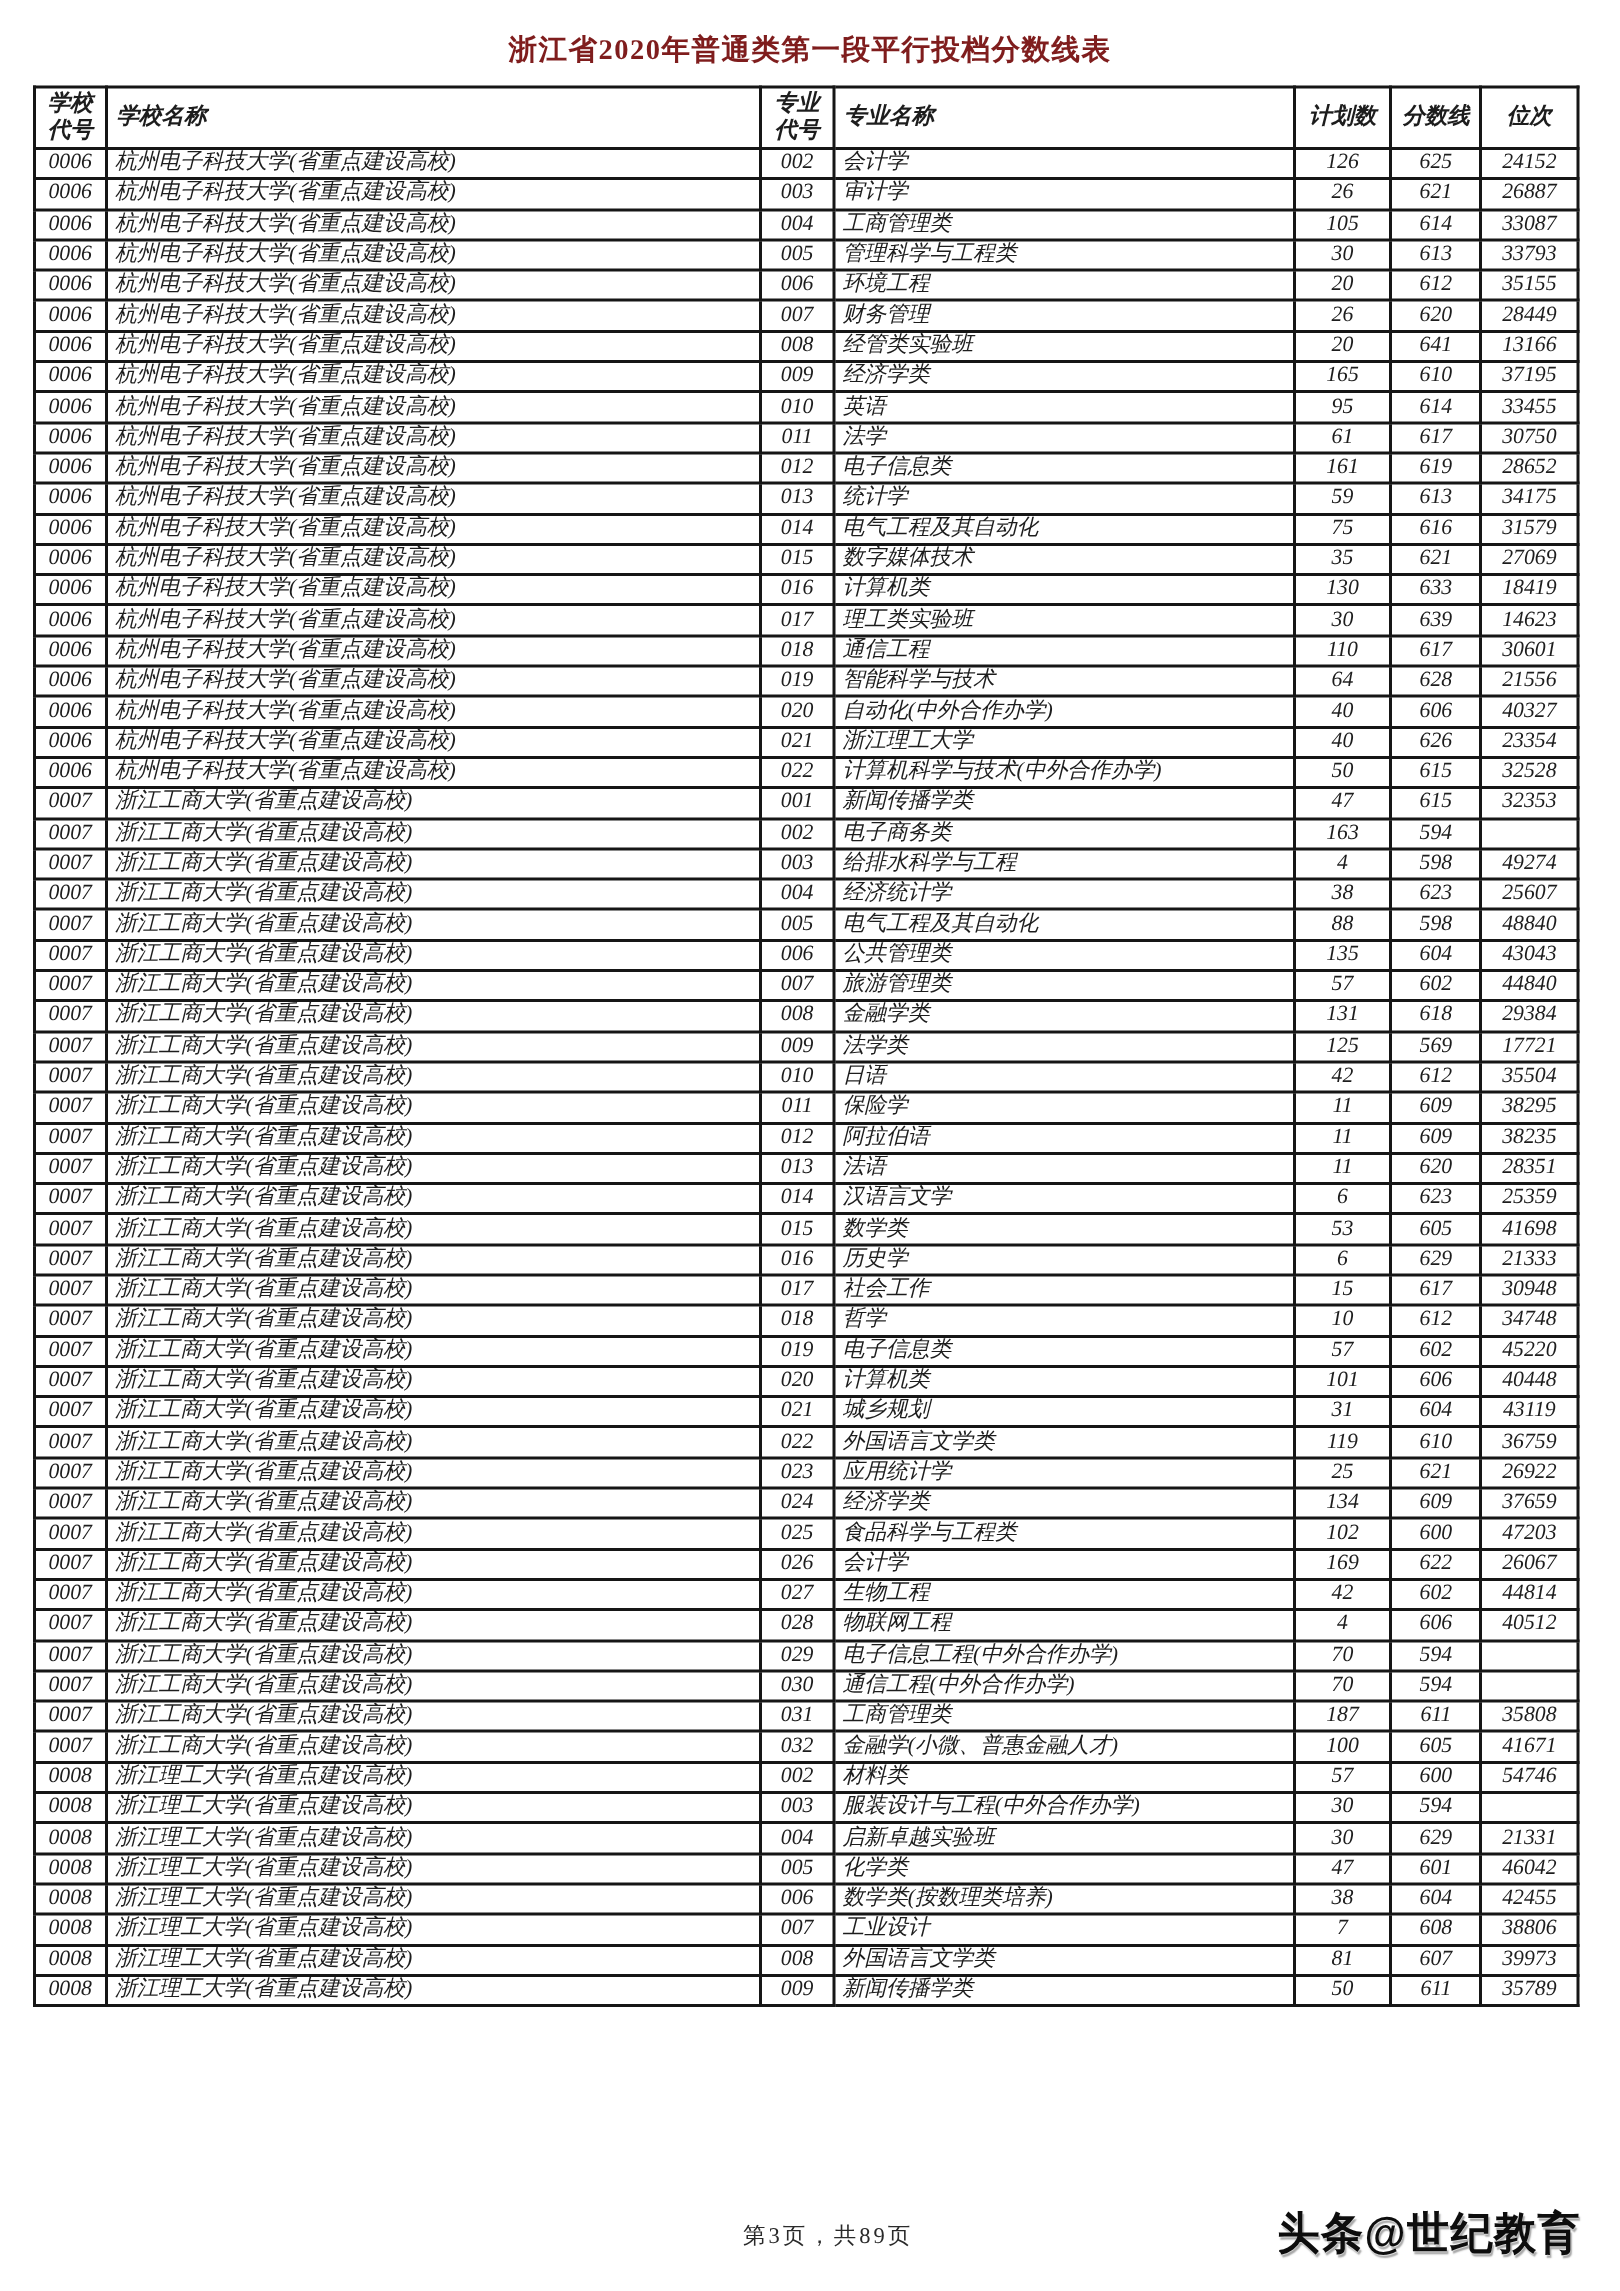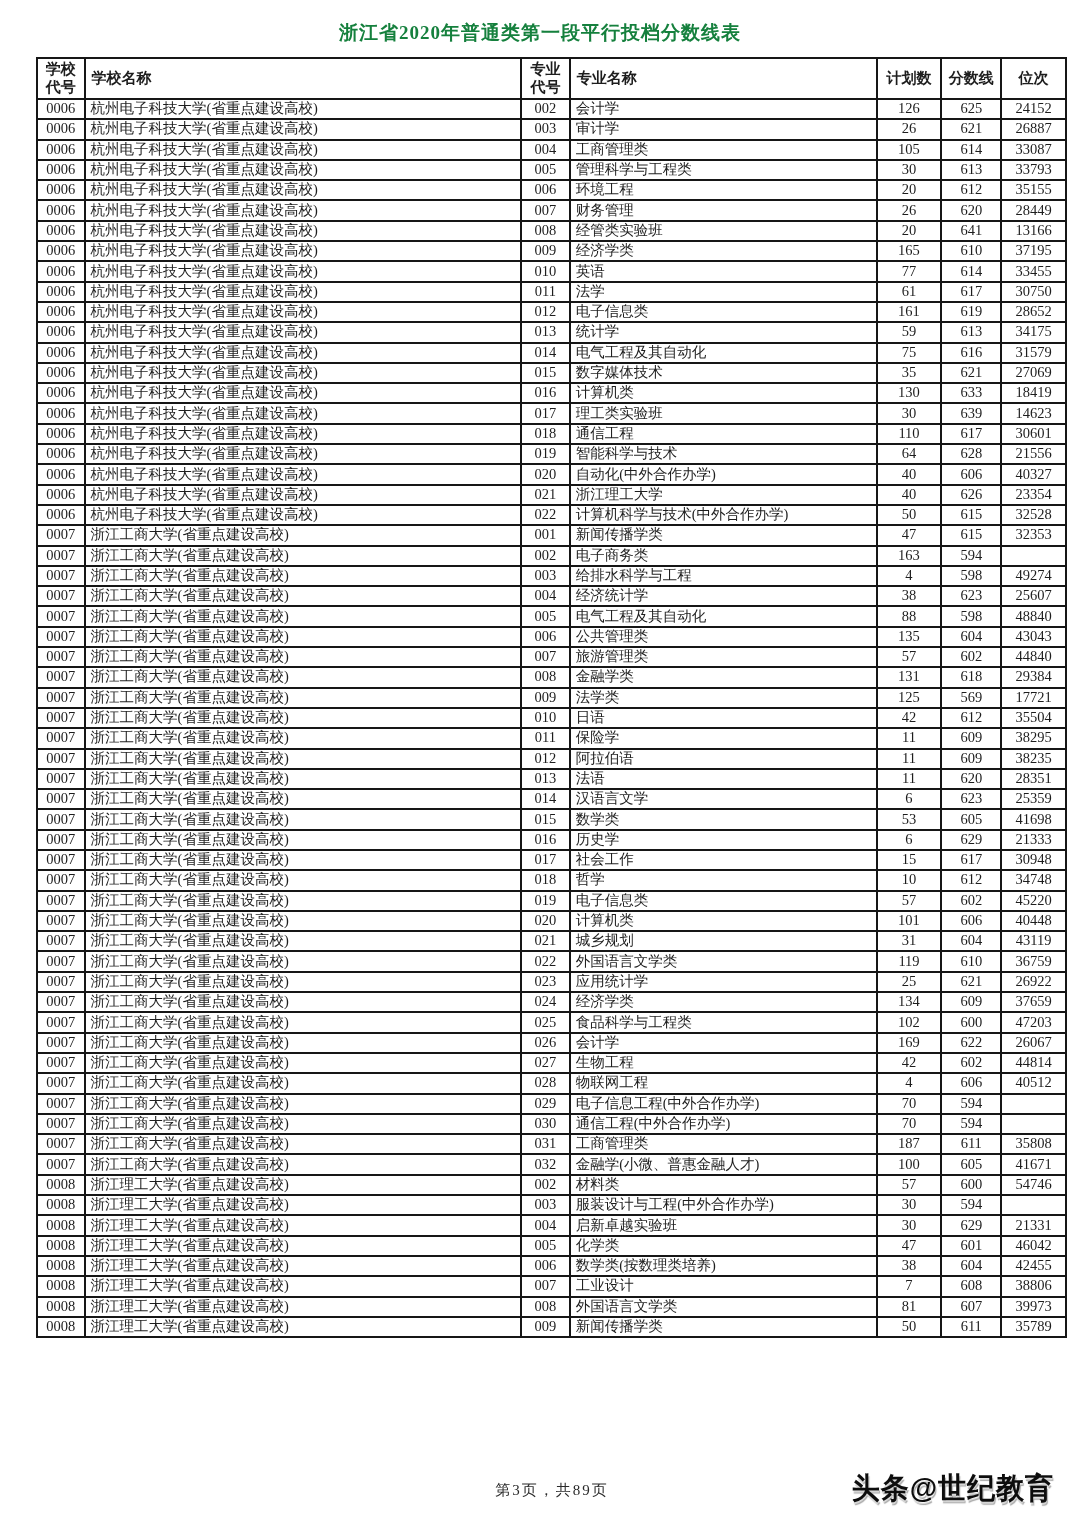--- a/index.html
+++ b/index.html
@@ -17,29 +17,30 @@
   }
   .doc-title {
     position: absolute;
     top: 20px;
     left: 0;
     width: 1080px;
     text-align: center;
     font-size: 19px;
     font-weight: bold;
     letter-spacing: 1px;
-    color: #15803d;
+    color: #7f1d1d;
   }
   table.score-table {
     position: absolute;
     top: 57px;
-    left: 36px;
+    left: 22px;
     width: 1031px;
     border-collapse: collapse;
     table-layout: fixed;
+    font-style: italic;
   }
   .score-table th, .score-table td {
     border: 2px solid #161616;
     font-size: 14.5px;
     color: #1d1d1d;
     padding: 0 3px;
     overflow: hidden;
     white-space: nowrap;
     text-align: center;
     line-height: 1.1;
@@ -187,21 +188,21 @@
         <td class="left">经济学类</td>
         <td>165</td>
         <td>610</td>
         <td>37195</td>
       </tr>
       <tr>
         <td>0006</td>
         <td class="left">杭州电子科技大学(省重点建设高校)</td>
         <td>010</td>
         <td class="left">英语</td>
-        <td>77</td>
+        <td>95</td>
         <td>614</td>
         <td>33455</td>
       </tr>
       <tr>
         <td>0006</td>
         <td class="left">杭州电子科技大学(省重点建设高校)</td>
         <td>011</td>
         <td class="left">法学</td>
         <td>61</td>
         <td>617</td>

